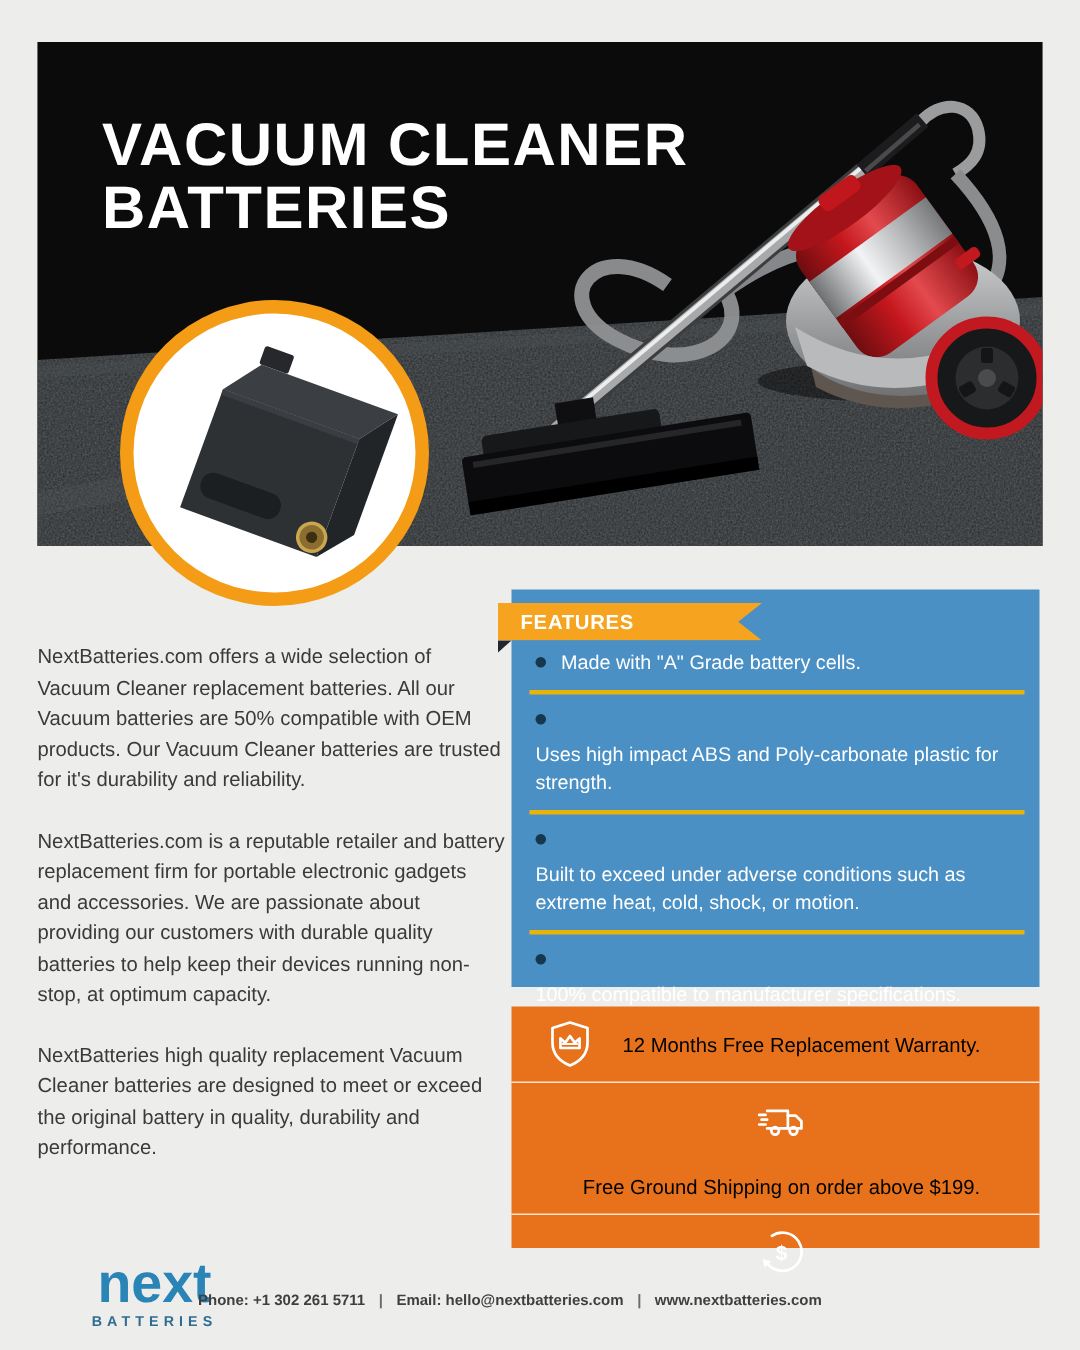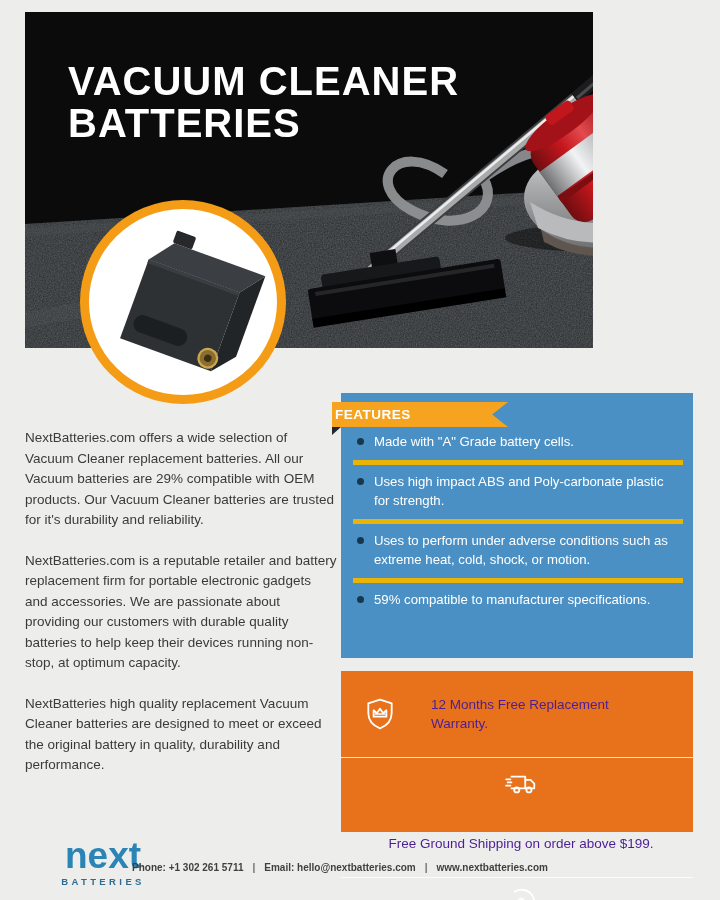--- a/index.html
+++ b/index.html
@@ -3,21 +3,21 @@
 <meta charset="utf-8">
 <style>
   html,body{margin:0;padding:0;}
   body{
     width:720px;height:900px;position:relative;overflow:hidden;
     background:var(--page-bg,#edeeec);
     font-family:"Liberation Sans",sans-serif;
     -webkit-font-smoothing:antialiased;
   }
   .hero{
-    position:absolute;left:25px;top:12px;width:568px;height:336px;
+    position:absolute;left:25px;top:28px;width:670px;height:336px;
     background:#0b0b0c;overflow:hidden;
   }
   .hero svg{position:absolute;left:0;top:0;}
   .hero-title{
     position:absolute;left:43px;top:48px;margin:0;
     color:#fff;font-weight:bold;font-size:40px;line-height:42px;
     letter-spacing:1px;font-family:"Liberation Sans",sans-serif;
   }
   .battery-circle{
     position:absolute;left:80px;top:200px;width:188px;height:186px;
@@ -34,50 +34,50 @@
     position:absolute;left:341px;top:393px;width:352px;height:265px;
     background:var(--blue,#4a90c4);box-sizing:border-box;
   }
   .features-box ul{
     list-style:none;margin:0;padding:32px 10px 6px 12px;
   }
   .features-box li{
     display:flex;align-items:flex-start;gap:10px;
     padding:7px 2px 8px 4px;color:#fff;font-size:13.2px;line-height:19.5px;
   }
-  .features-box li + li{border-top:5px solid #eab308;}
+  .features-box li + li{border-top:3px solid #eab308;flex-direction:column;}
   .dot{
     flex:0 0 auto;width:7px;height:7px;border-radius:50%;
     background:var(--bullet-navy,#17374e);margin-top:6px;
   }
   .ribbon{
     position:absolute;left:332px;top:402px;width:176px;height:25px;
     background:var(--ribbon-orange,#f6a41f);
     clip-path:polygon(0 0,100% 0,91% 50%,100% 100%,0 100%);
     display:flex;align-items:center;
   }
   .ribbon span{
-    color:#fff;font-weight:bold;font-size:13.5px;letter-spacing:.5px;padding-left:3px;
+    color:#fff;font-weight:bold;font-size:13.5px;letter-spacing:.5px;padding-left:15px;
   }
   .ribbon-fold{
     position:absolute;left:332px;top:427px;width:0;height:0;
     border-top:8px solid #21272c;border-left:9px solid transparent;
     transform:scaleX(-1);
   }
   .benefits-box{
     position:absolute;left:341px;top:671px;width:352px;height:161px;
     background:var(--orange,#e8721c);box-sizing:border-box;
     display:flex;flex-direction:column;justify-content:space-evenly;
   }
   .benefit{
     display:flex;align-items:center;gap:18px;padding:8px 14px 8px 22px;
   }
   .benefit + .benefit{border-top:1px solid rgba(255,255,255,.8);flex-direction:column;}
   .benefit .bicon{flex:0 0 34px;height:34px;}
-  .benefit p{margin:16px;color:#4c1d95;font-size:13.5px;line-height:19px;}
+  .benefit p{margin:0;color:#000000;font-size:13.5px;line-height:19px;}
   footer{position:absolute;left:0;top:836px;width:644px;height:64px;padding-left:36px;}
   .logo{position:absolute;left:55px;top:3px;width:96px;text-align:center;}
   .logo-main{
     color:var(--logo-blue,#2a84b6);font-size:37px;line-height:34px;font-weight:bold;
     letter-spacing:0;font-family:"Liberation Sans",sans-serif;
   }
   .logo-sub{
     color:var(--logo-sub,#2e6c92);font-size:9.5px;letter-spacing:3.4px;
     margin-top:3px;font-weight:bold;
   }
@@ -179,42 +179,42 @@
       <polygon points="152,70 172,44 172,136 152,160" fill="#222528"></polygon>
       <rect x="56" y="128" width="60" height="19" rx="9" fill="#1c1f22"></rect>
       <rect x="48" y="70" width="104" height="4" fill="#3a3d41"></rect>
       <circle cx="144" cy="148" r="10" fill="#8a6d2f" stroke="#caa64e" stroke-width="2.5"></circle>
       <circle cx="144" cy="148" r="4" fill="#3a2f12"></circle>
     </g>
   </svg>
 </div>
 
 <section class="about">
-  <p>NextBatteries.com offers a wide selection of Vacuum Cleaner replacement batteries. All our Vacuum batteries are 29% compatible with OEM products. Our Vacuum Cleaner batteries are trusted for it's durability and reliability.</p>
+  <p>NextBatteries.com offers a wide selection of Vacuum Cleaner replacement batteries. All our Vacuum batteries are 50% compatible with OEM products. Our Vacuum Cleaner batteries are trusted for it's durability and reliability.</p>
   <p>NextBatteries.com is a reputable retailer and battery replacement firm for portable electronic gadgets and accessories. We are passionate about providing our customers with durable quality batteries to help keep their devices running non-stop, at optimum capacity.</p>
   <p>NextBatteries high quality replacement Vacuum Cleaner batteries are designed to meet or exceed the original battery in quality, durability and performance.</p>
 </section>
 
 <section class="features-box">
   <ul>
     <li>
         <span class="dot"></span>
         <span>Made with "A" Grade battery cells.</span>
       </li>
     <li>
         <span class="dot"></span>
         <span>Uses high impact ABS and Poly-carbonate plastic for strength.</span>
       </li>
     <li>
         <span class="dot"></span>
-        <span>Uses to perform under adverse conditions such as extreme heat, cold, shock, or motion.</span>
-      </li>
-    <li>
-        <span class="dot"></span>
-        <span>59% compatible to manufacturer specifications.</span>
+        <span>Built to exceed under adverse conditions such as extreme heat, cold, shock, or motion.</span>
+      </li>
+    <li>
+        <span class="dot"></span>
+        <span>100% compatible to manufacturer specifications.</span>
       </li>
   </ul>
 </section>
 
 <div class="ribbon">
   <span>FEATURES</span>
 </div>
 <div class="ribbon-fold"></div>
 
 <section class="benefits-box">

